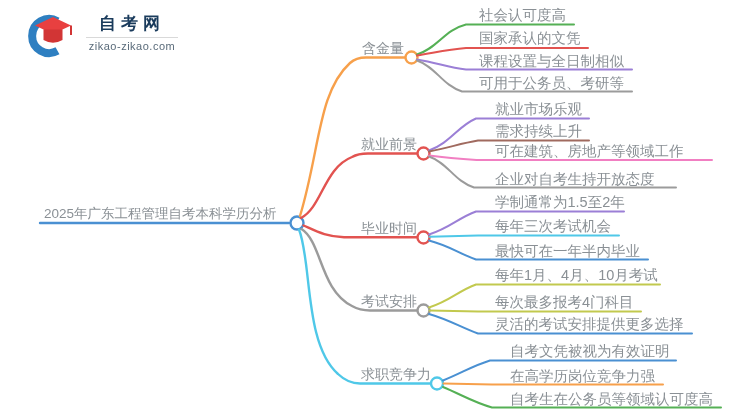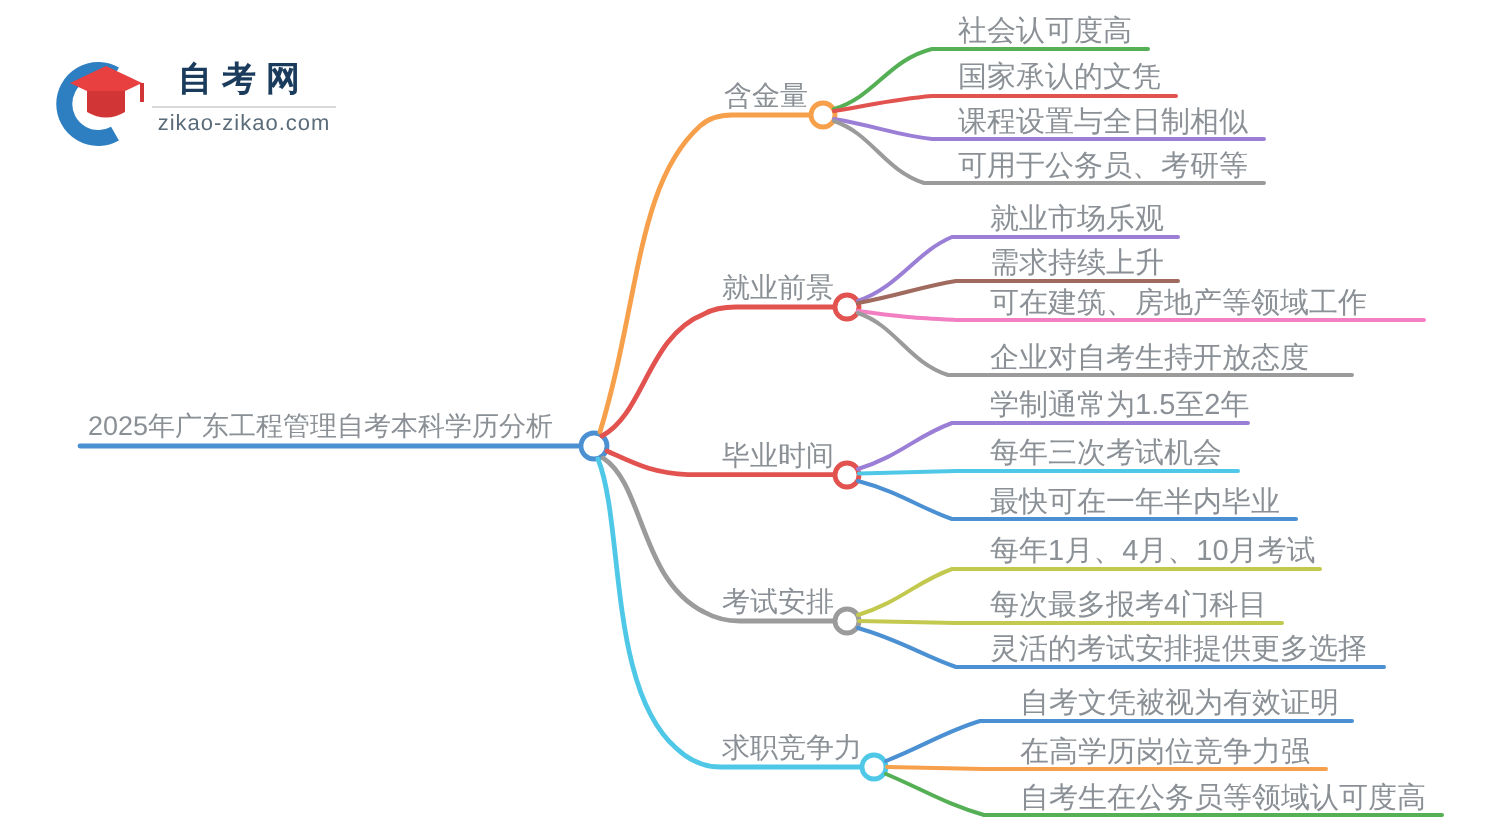--- a/index.html
+++ b/index.html
@@ -1,18 +1,18 @@
 <!DOCTYPE html>
 <html><head>
 <meta charset="utf-8">
 <style>
   html,body{margin:0;padding:0;background:#fff;}
   .stage{position:relative;width:750px;height:410px;background:#fff;overflow:hidden;
          font-family:"Liberation Sans","DejaVu Sans",sans-serif;}
-  .logo{position:absolute;left:26px;top:24px;display:flex;align-items:center;cursor:pointer;}
+  .logo{position:absolute;left:26px;top:8px;display:flex;align-items:center;gap:10px;cursor:pointer;}
   .logo-text{display:flex;flex-direction:column;align-items:center;}
   .logo-title{font-size:17px;font-weight:bold;color:#1a3b5c;letter-spacing:5px;line-height:1.2;}
   .logo-divider{width:92px;height:1px;background:#d9d9d9;margin:3px 0 2px 0;}
   .logo-url{font-size:11px;color:#5a6b7a;letter-spacing:.5px;}
   svg.map{position:absolute;left:0;top:0;}
   svg.map text{fill:#8a9095;}
   .t-title{font-size:13.5px;}
   .t-label{font-size:14px;}
   .t-child{font-size:14.5px;}
   path.line{fill:none;stroke-linecap:round;}

